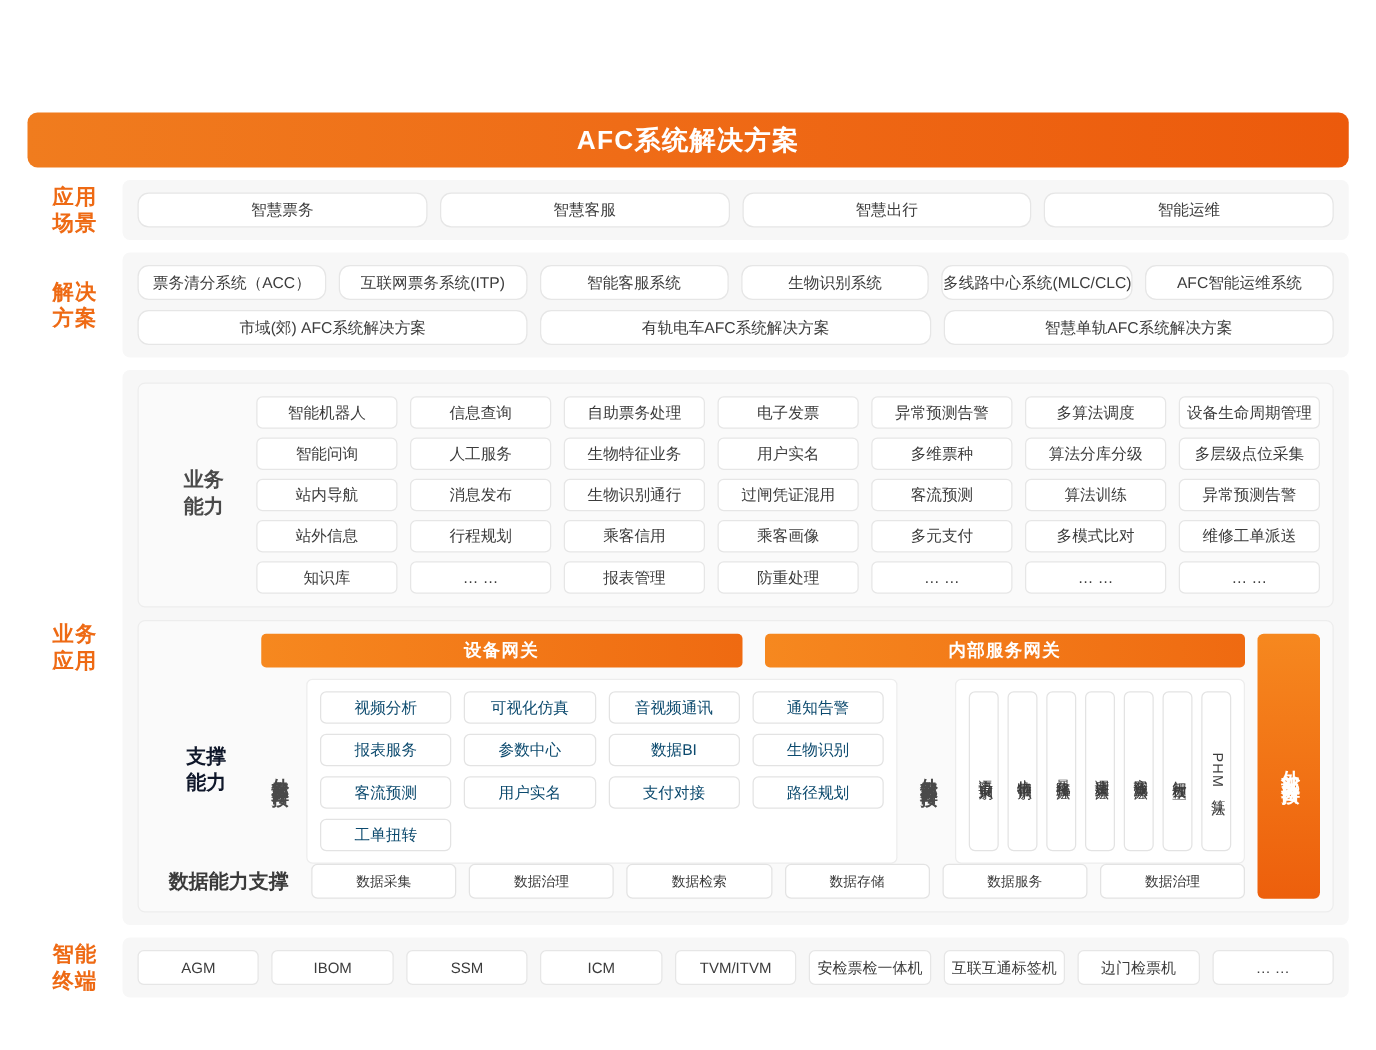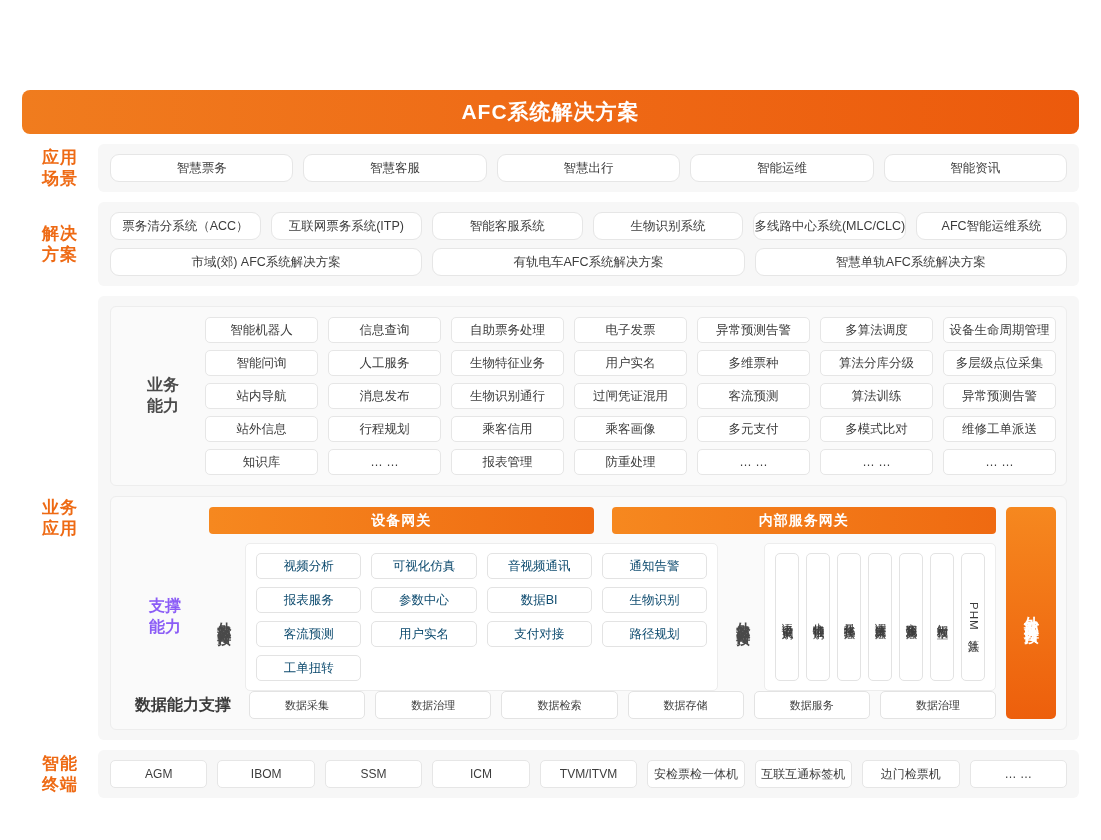--- a/index.html
+++ b/index.html
@@ -174,21 +174,21 @@
     margin-top: 9px;
   }
   .support-title {
     width: 88px;
     min-width: 88px;
     display: flex;
     align-items: center;
     justify-content: center;
     font-size: 16px;
     font-weight: bold;
-    color: #8b5cf6;
+    color: #0f172a;
     text-align: center;
     line-height: 1.3;
   }
   .iface-vert {
     width: 30px;
     min-width: 30px;
     display: flex;
     align-items: center;
     justify-content: center;
     font-size: 14px;
@@ -316,21 +316,20 @@
   <div class="title-bar">AFC系统解决方案</div>
 
   <div class="row">
     <div class="row-label">应用<br>场景</div>
     <div class="row-body">
       <div class="chip-row">
         <div class="chip">智慧票务</div>
         <div class="chip">智慧客服</div>
         <div class="chip">智慧出行</div>
         <div class="chip">智能运维</div>
-        <div class="chip">智能资讯</div>
       </div>
     </div>
   </div>
 
   <div class="row">
     <div class="row-label">解决<br>方案</div>
     <div class="row-body">
       <div class="chip-row">
         <div class="chip">票务清分系统（ACC）</div>
         <div class="chip">互联网票务系统(ITP)</div>

